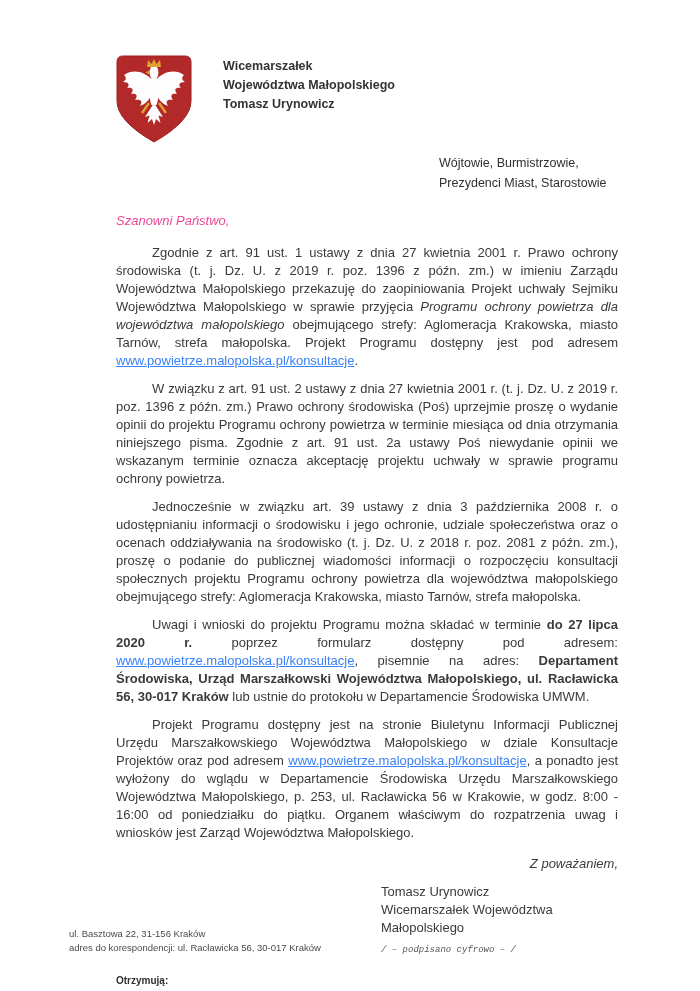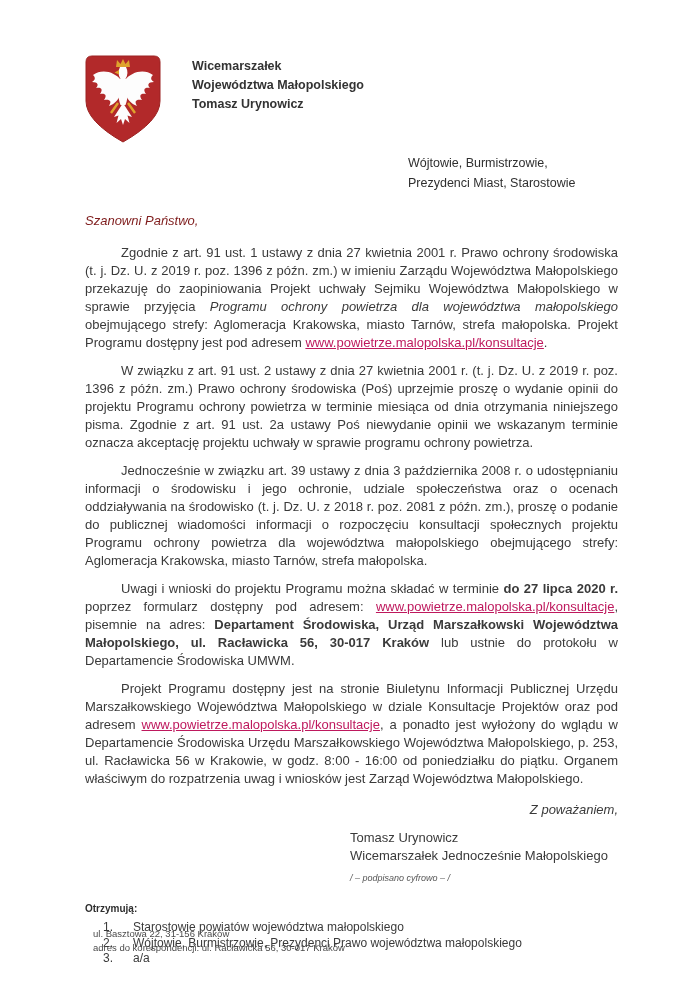--- a/index.html
+++ b/index.html
@@ -2,60 +2,60 @@
 <html lang="pl"><head>
 <meta charset="utf-8">
 <style>
   html,body{margin:0;padding:0;background:#e8e8e8;}
   .page{
     position:relative;
     width:700px;height:991px;
     margin:0 auto;
     background:#ffffff;
     box-sizing:border-box;
-    padding:55px 82px 0 85px;
+    padding:55px 82px 0 116px;
     font-family:"Liberation Sans","DejaVu Sans",sans-serif;
     color:#333333;
     overflow:hidden;
   }
   
   .letter-header{position:relative;height:158px;}
   .crest{position:absolute;left:0;top:0;width:76px;height:88px;}
   .sender{position:absolute;left:107px;top:2px;font-size:12.5px;font-weight:bold;line-height:19px;}
   .meta{position:absolute;left:335px;top:3px;}
   .meta .date{font-size:12px;line-height:14px;color:#3a3a3a;}
   .meta .case-ref{font-size:9.5px;margin-top:22px;color:#4a4a4a;}
   .recipient{position:absolute;left:323px;top:98px;font-size:12.5px;font-weight:normal;line-height:20px;color:#2f2f2f;}
   
-  .salutation{font-size:13px;font-style:italic;margin:0 0 16px 0;color:#7f1d1d;}
+  .salutation{font-size:13px;font-style:italic;margin:0 0 16px 0;color:#ec4899;}
   p.para{
     font-size:13px;line-height:18px;
     text-align:justify;text-indent:36px;
     margin:0 0 10px 0;color:#3a3a3a;
   }
   .seg-italic{font-style:italic;}
   .seg-bold{font-weight:bold;}
-  .seg-link{text-decoration:underline;color:#be185d;cursor:pointer;}
+  .seg-link{text-decoration:underline;color:#3b82f6;cursor:pointer;}
   
   .signature{margin:14px 0 0 265px;font-size:13px;color:#3a3a3a;}
   .signature .valediction{font-style:italic;margin-bottom:12px;text-align:right;}
   .signature .sig-name{line-height:18px;}
   .signature .sig-title{line-height:18px;}
-  .signature .sig-digital{font-size:9px;font-style:italic;margin-top:8px;color:#555;}
+  .signature .sig-digital{font-size:9px;font-style:italic;margin-top:8px;color:#555;font-family:Liberation Mono, monospace;}
   
   .distribution{margin-top:20px;}
   .distribution .dist-title{font-size:10px;font-weight:bold;color:#2f2f2f;}
   .distribution ol{list-style:none;counter-reset:n;margin:6px 0 0 0;padding:0 0 0 18px;}
   .distribution li{font-size:12px;line-height:15.5px;color:#3a3a3a;}
   .distribution li::before{
     counter-increment:n;content:counter(n) ".";
     display:inline-block;width:30px;
   }
   
-  .page-footer{position:absolute;left:93px;top:927px;font-size:9.5px;line-height:14px;color:#4a4a4a;}
+  .page-footer{position:absolute;left:69px;top:927px;font-size:9.5px;line-height:14px;color:#4a4a4a;}
 </style>
 </head>
 <body>
 
 <div class="page">
 
   <header class="letter-header">
 
     <div class="crest">
       <svg viewBox="0 0 76 88" width="76" height="88">
@@ -101,21 +101,21 @@
 
   <p class="para"><span>Jednocześnie w związku art. 39 ustawy z dnia 3 października 2008 r. o udostępnianiu informacji o środowisku i jego ochronie, udziale społeczeństwa oraz o ocenach oddziaływania na środowisko (t. j. Dz. U. z 2018 r. poz. 2081 z późn. zm.), proszę o podanie do publicznej wiadomości informacji o rozpoczęciu konsultacji społecznych projektu Programu ochrony powietrza dla województwa małopolskiego obejmującego strefy: Aglomeracja Krakowska, miasto Tarnów, strefa małopolska.</span></p>
 
   <p class="para"><span>Uwagi i wnioski do projektu Programu można składać w terminie </span><span class="seg-bold">do 27 lipca 2020 r.</span><span> poprzez formularz dostępny pod adresem: </span><span class="seg-link">www.powietrze.malopolska.pl/konsultacje</span><span>, pisemnie na adres: </span><span class="seg-bold">Departament Środowiska, Urząd Marszałkowski Województwa Małopolskiego, ul. Racławicka 56, 30-017 Kraków</span><span> lub ustnie do protokołu w Departamencie Środowiska UMWM.</span></p>
 
   <p class="para"><span>Projekt Programu dostępny jest na stronie Biuletynu Informacji Publicznej Urzędu Marszałkowskiego Województwa Małopolskiego w dziale Konsultacje Projektów oraz pod adresem </span><span class="seg-link">www.powietrze.malopolska.pl/konsultacje</span><span>, a ponadto jest wyłożony do wglądu w Departamencie Środowiska Urzędu Marszałkowskiego Województwa Małopolskiego, p. 253, ul. Racławicka 56 w Krakowie, w godz. 8:00 - 16:00 od poniedziałku do piątku. Organem właściwym do rozpatrzenia uwag i wniosków jest Zarząd Województwa Małopolskiego.</span></p>
 
   <div class="signature">
     <div class="valediction">Z poważaniem,</div>
     <div class="sig-name">Tomasz Urynowicz</div>
-    <div class="sig-title">Wicemarszałek Jednocześnie Małopolskiego</div>
+    <div class="sig-title">Wicemarszałek Województwa Małopolskiego</div>
     <div class="sig-digital">/ – podpisano cyfrowo – /</div>
   </div>
 
   <div class="distribution">
     <div class="dist-title">Otrzymują:</div>
     <ol>
       <li>Starostowie powiatów województwa małopolskiego</li>
       <li>Wójtowie, Burmistrzowie, Prezydenci Prawo województwa małopolskiego</li>
       <li>a/a</li>
     </ol>

